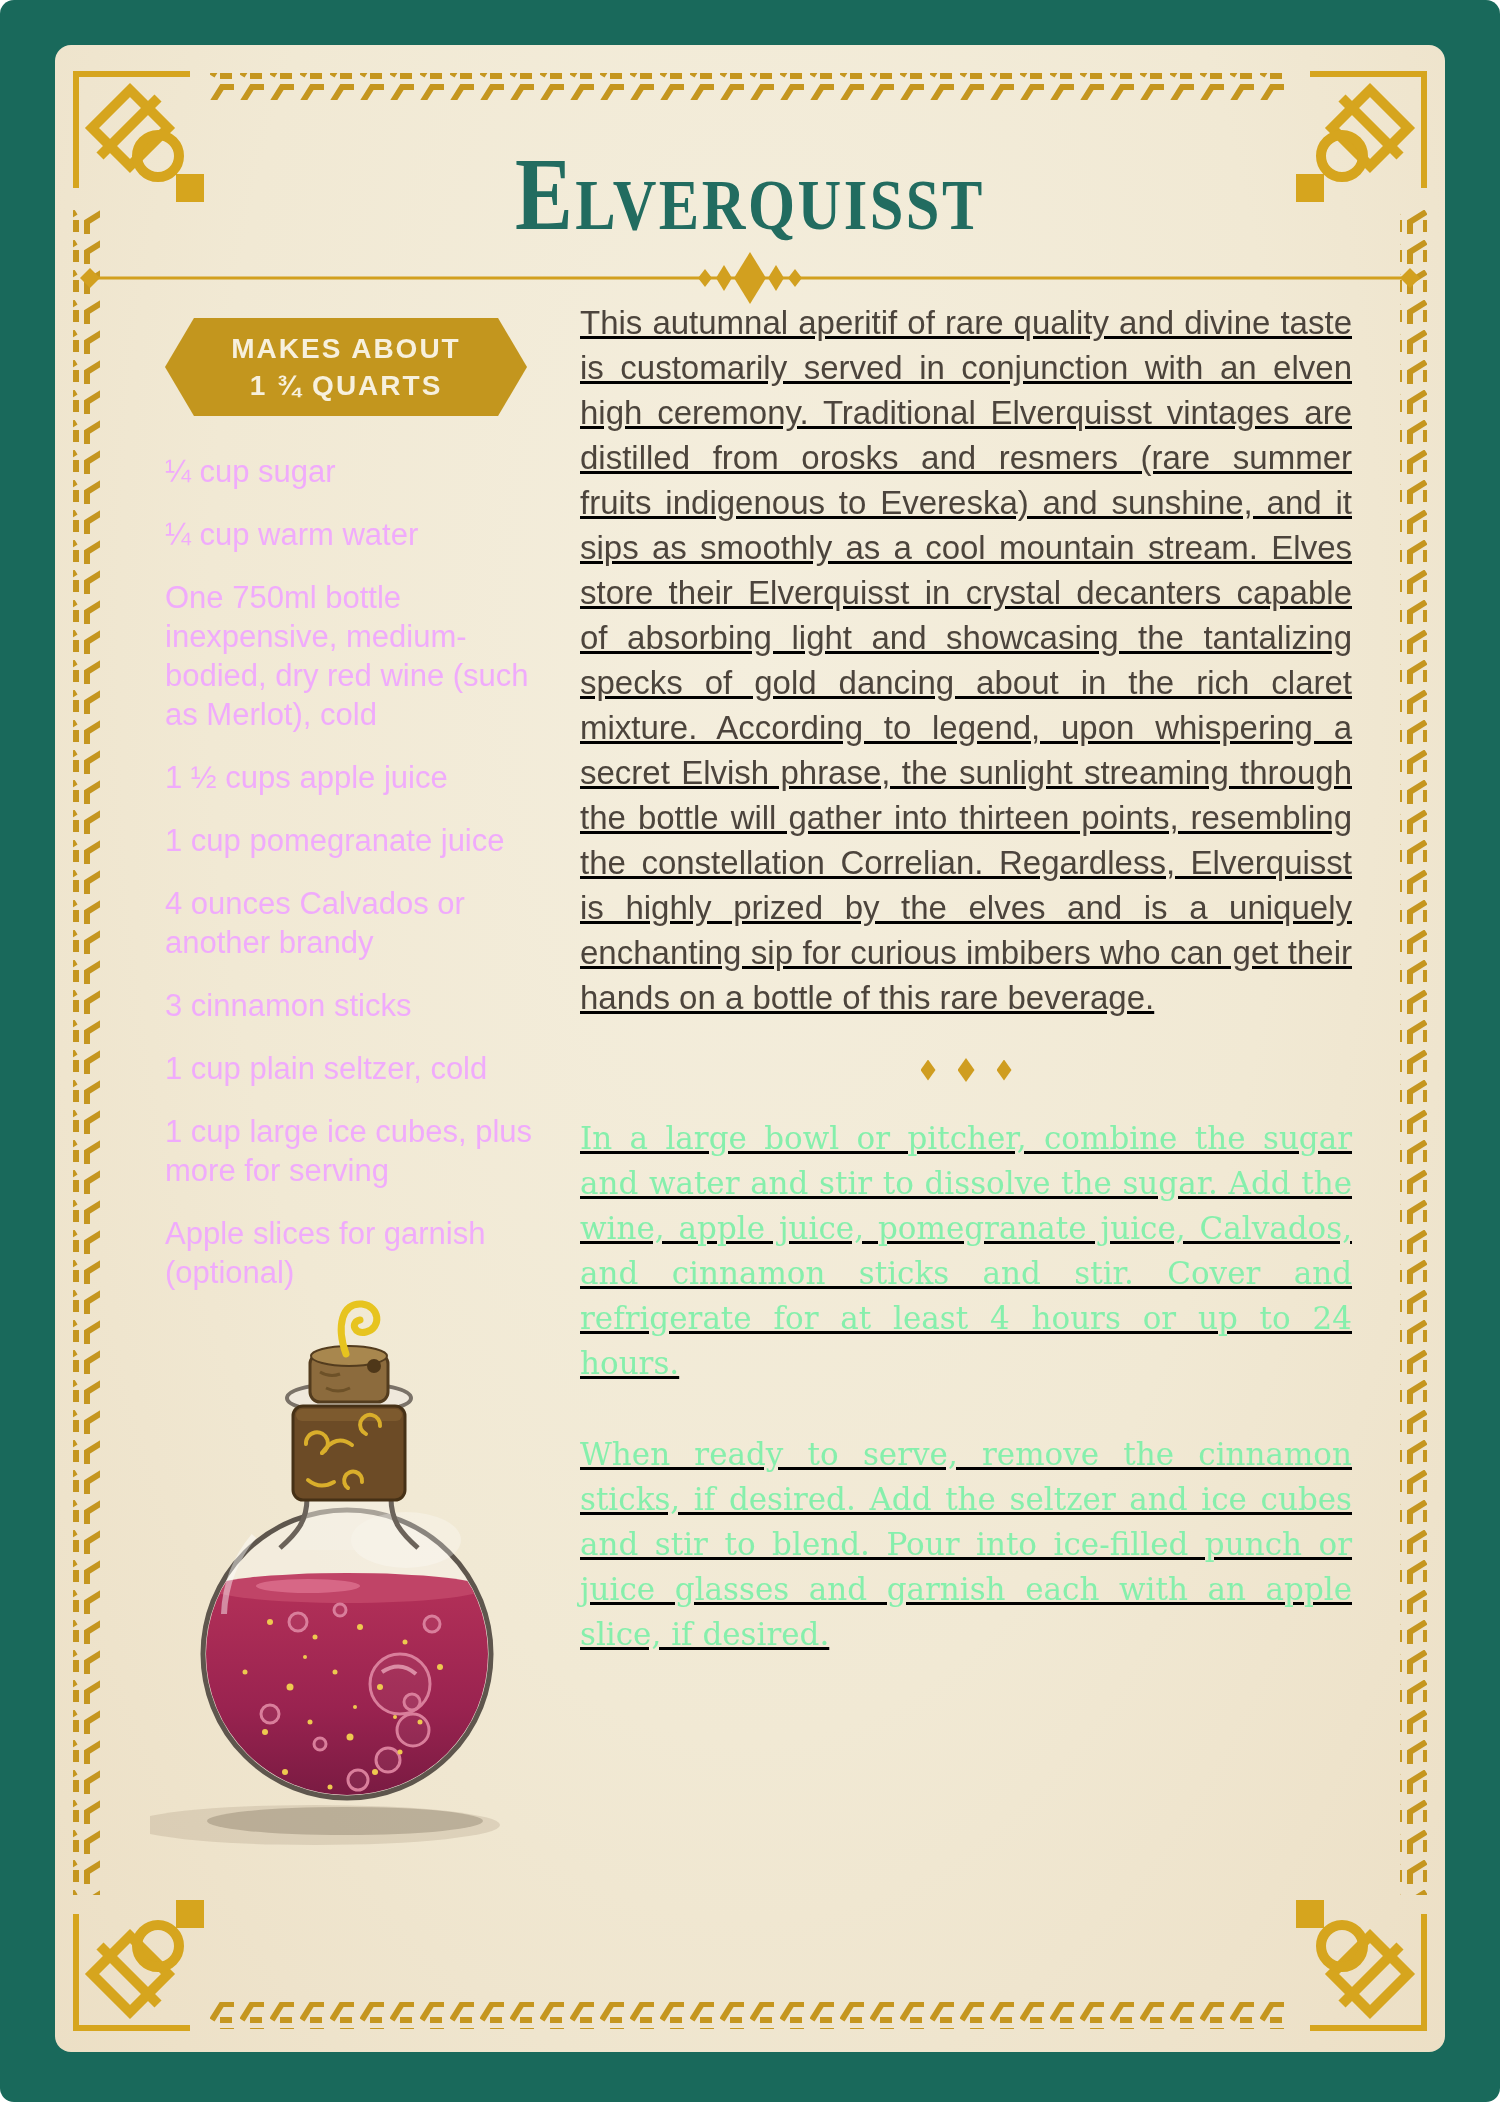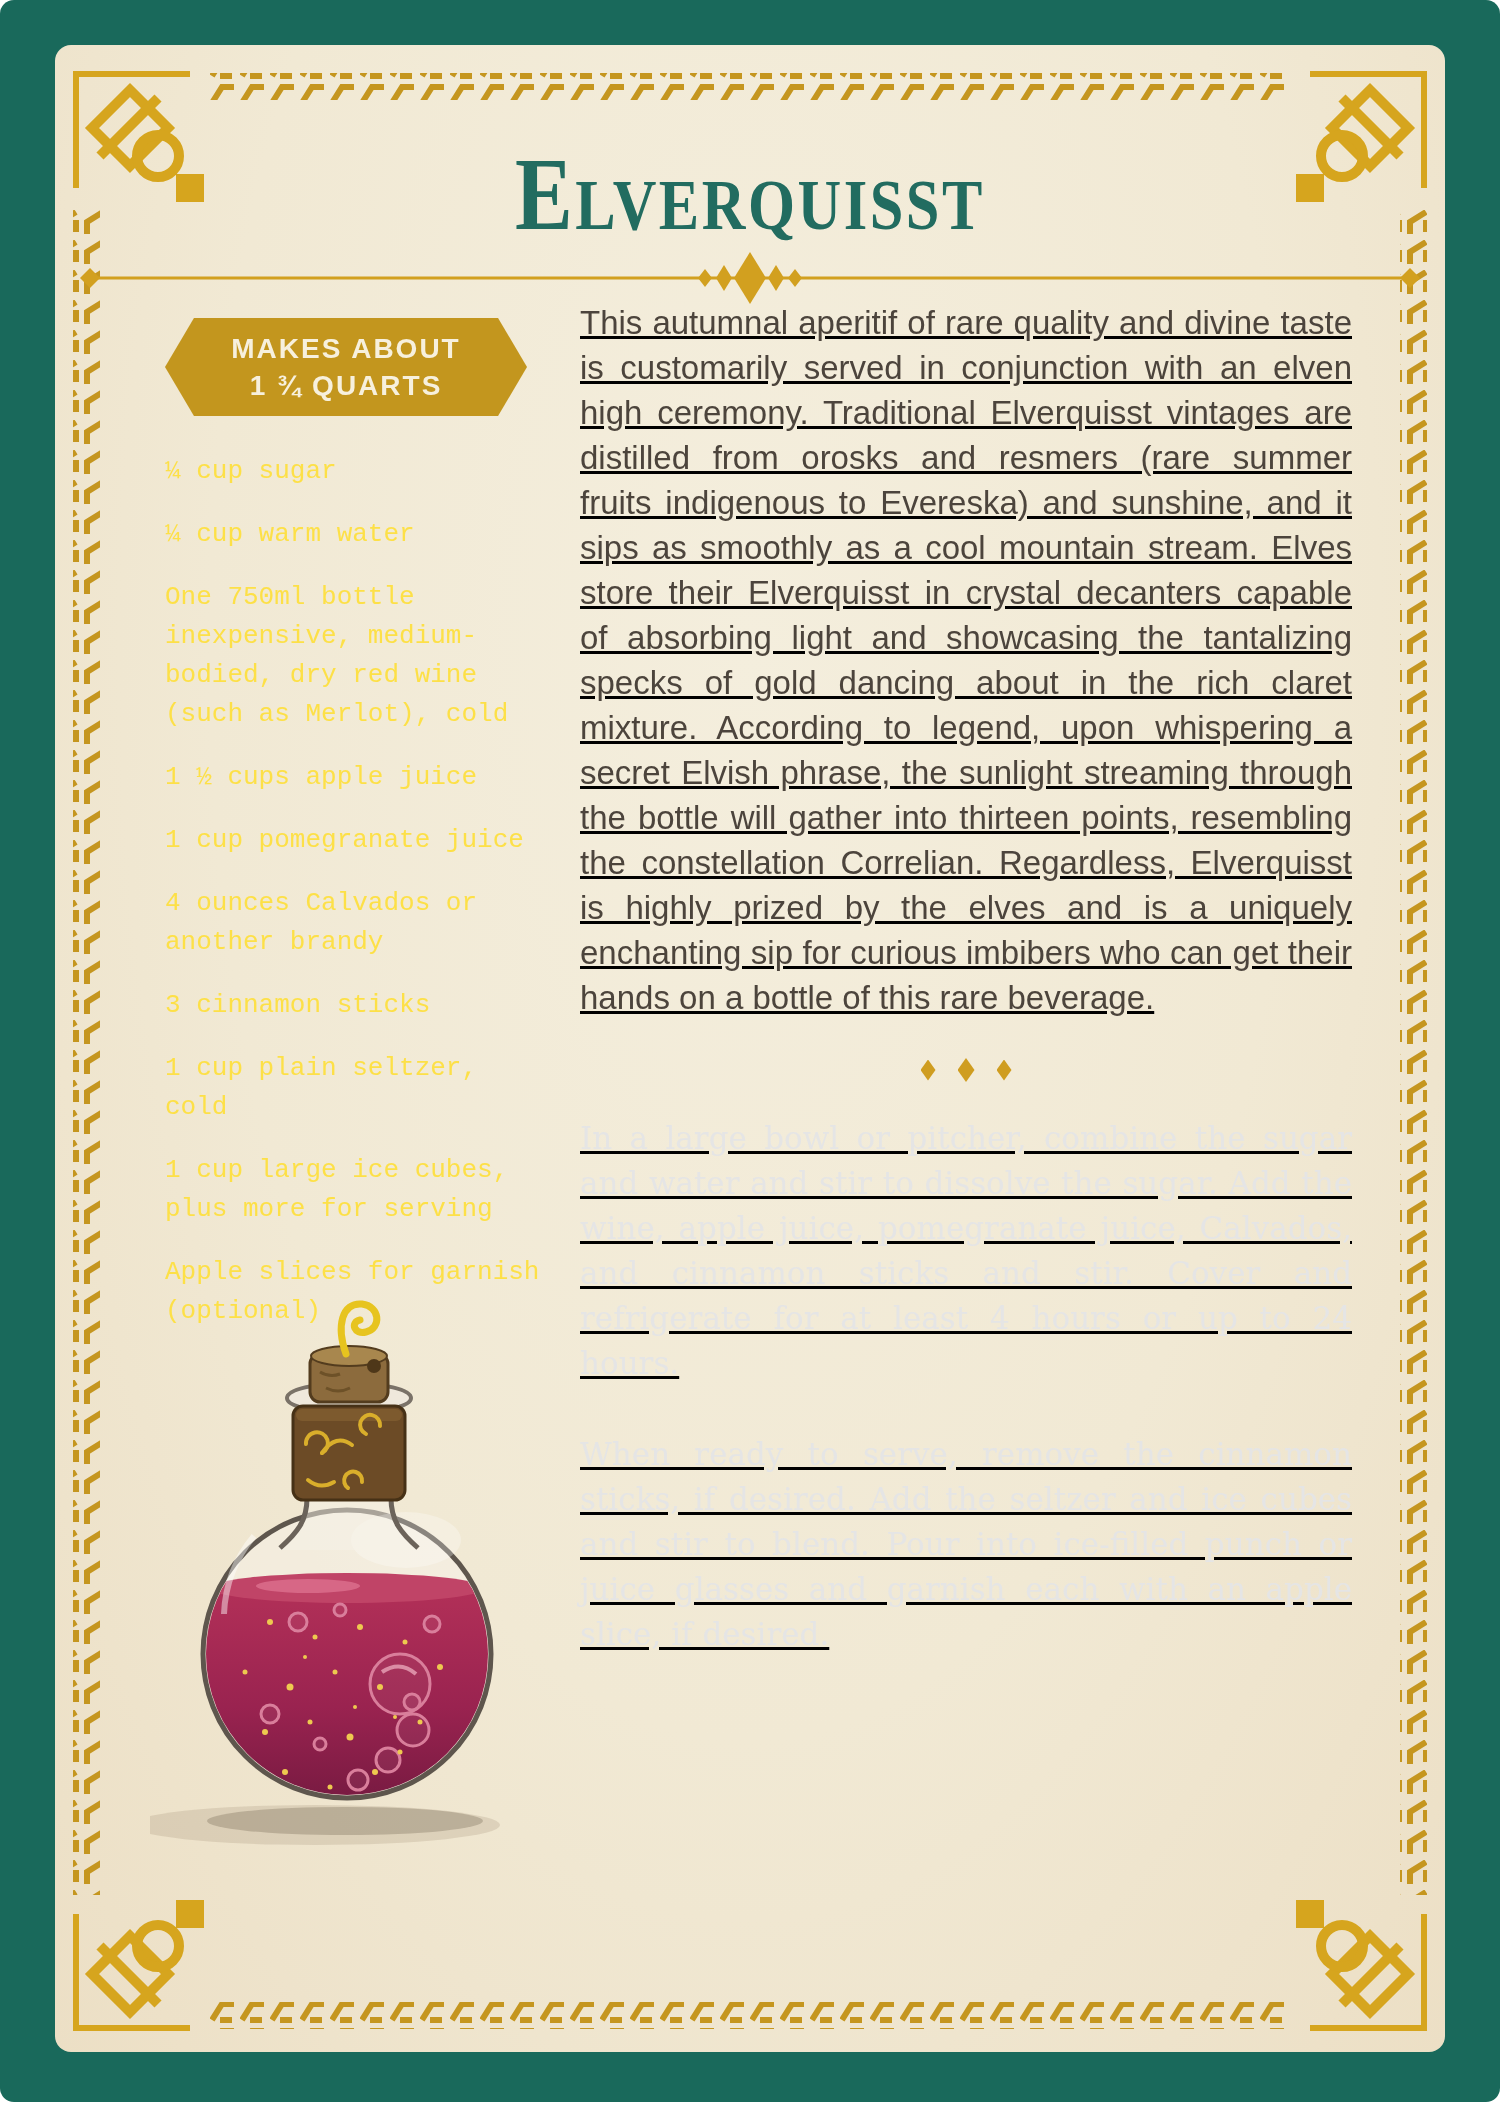--- a/index.html
+++ b/index.html
@@ -37,23 +37,22 @@
     background:var(--gold-badge,#c3961e);
     clip-path:polygon(0% 50%,8% 0%,92% 0%,100% 50%,92% 100%,8% 100%);
     display:flex;flex-direction:column;align-items:center;justify-content:center;
     gap:5px;margin:0 0 36px 0;
     color:#f7f0dd;
     font-weight:700;font-size:28px;letter-spacing:2px;
     text-align:center;
   }
   .ing{
     margin:0 0 24px 0;
-    font-size:26px;line-height:39px;
-    color:#fde047;
-    font-family:Liberation Mono, monospace;
+    font-size:31px;line-height:39px;
+    color:#f0abfc;
   }
   svg.bottle{position:absolute;left:150px;top:1292px;width:400px;height:570px;}
 
   .right-col{position:absolute;left:580px;top:300px;width:772px;text-decoration:underline;}
   .desc{
     margin:0;
     font-size:33px;line-height:45px;
     text-align:justify;
     color:#4c443c;
   }
@@ -64,21 +63,21 @@
   .dia{
     width:15px;height:21px;background:var(--gold,#cf9d20);
     clip-path:polygon(50% 0%,100% 50%,50% 100%,0% 50%);
   }
   .dia.mid{width:17px;height:24px;}
   .step{
     margin:0 0 46px 0;
     font-family:"DejaVu Serif",serif;
     font-size:31px;line-height:45px;
     text-align:justify;
-    color:#e5e5e5;
+    color:#86efac;
   }
 </style>
 </head>
 <body>
 
 <div class="card">
   <div class="parchment"></div>
 
   <svg class="frame" viewBox="0 0 1500 2102" aria-hidden="true">
     <defs>

